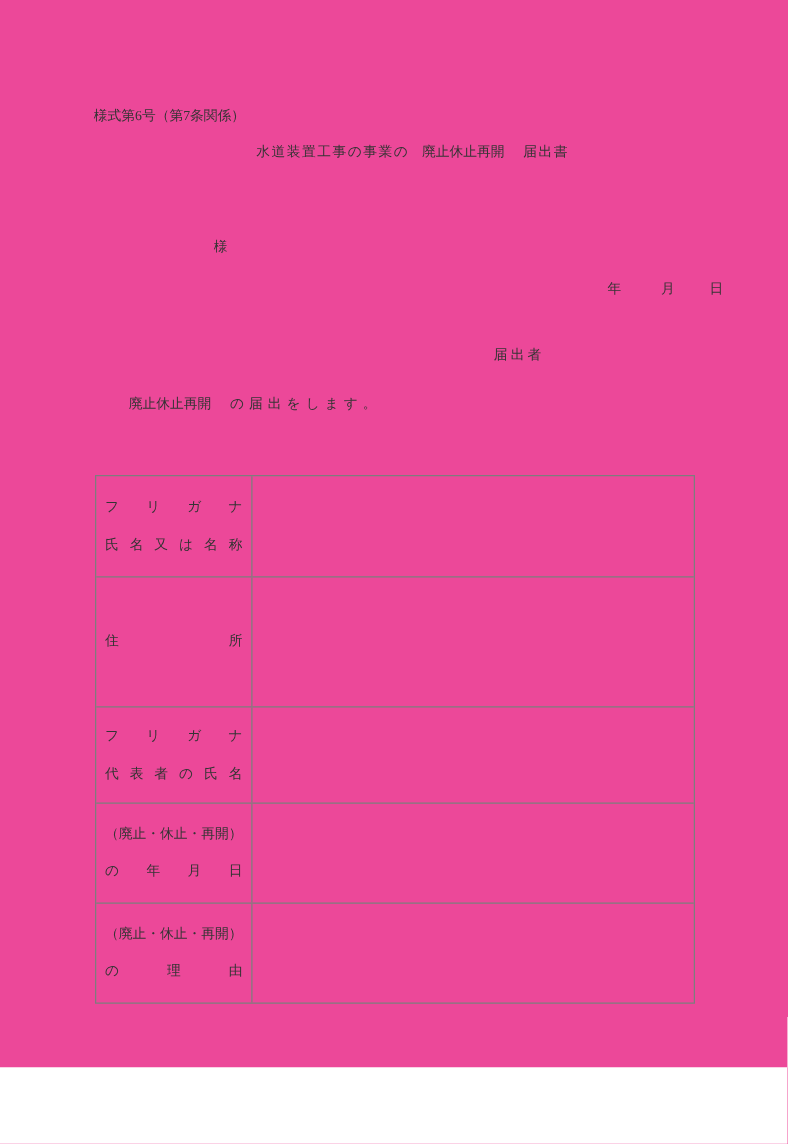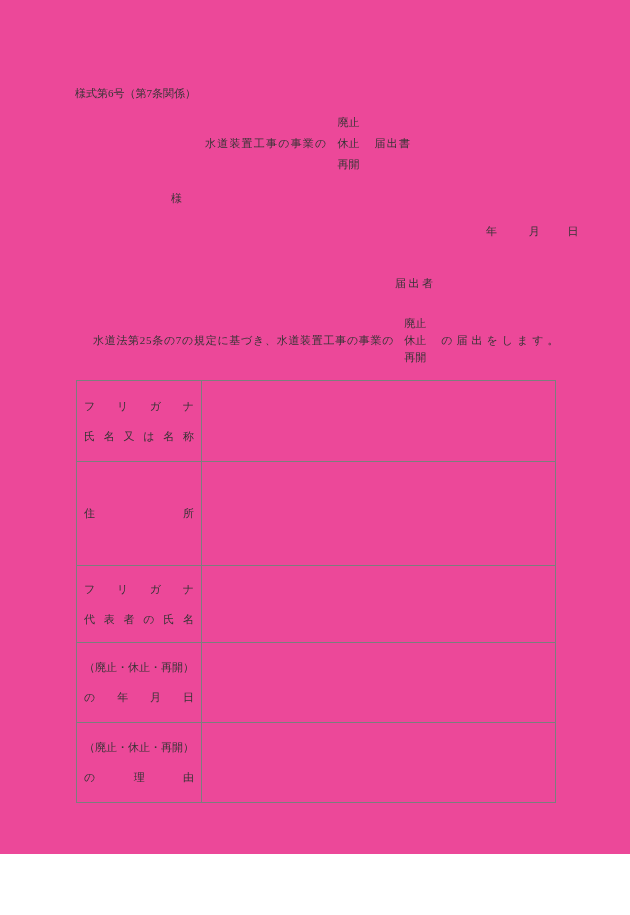--- a/index.html
+++ b/index.html
@@ -11,27 +11,27 @@
     font-family: "Liberation Serif", "DejaVu Serif", serif;
     color: #343434;
     font-size: 11px;
     line-height: 1.15;
     overflow: hidden;
   }
   .abs { position: absolute; white-space: nowrap; }
 
   
   .hgroup { display: flex; align-items: center; }
-  .stack { display: flex; flex-direction: column; }
+  .stack { display: flex; flex-direction: row; }
   .stack-wide span { line-height: 21px; }
   .stack-narrow span { line-height: 17px; }
 
   .ls12 { letter-spacing: 1.2px; }
   .ls07 { letter-spacing: 0.7px; }
-  .ls25 { letter-spacing: 2.5px; font-family: Liberation Mono, monospace; }
+  .ls25 { letter-spacing: 2.5px; }
   .ls40 { letter-spacing: 4px; }
 
   .datebit { display:inline-block; }
   .gap29 { margin-left: 29px; }
   .gap25 { margin-left: 25px; }
   .mgl10 { margin-left: 10px; }
   .mgl15 { margin-left: 15px; font-family: Liberation Serif, serif; }
 
   
   .form-table {
@@ -84,21 +84,20 @@
 
   <div class="abs" style="left:442px; top:225px;margin-left:44px;">
     <span class="datebit">年</span>
     <span class="datebit gap29">月</span>
     <span class="datebit gap25">日</span>
   </div>
 
   <div class="abs ls25" style="left:395px; top:278px;">届出者</div>
 
   <div class="abs hgroup" style="left:93px; top:315px;">
-    <span class="ls07">水道法第25条の7の規定に基づき、水道装置工事の事業の</span>
     <span class="stack stack-narrow mgl10">
       <span>廃止</span>
       <span>休止</span>
       <span>再開</span>
     </span>
     <span class="ls40 mgl15">の届出をします。</span>
   </div>
 
   <div class="form-table">
 

